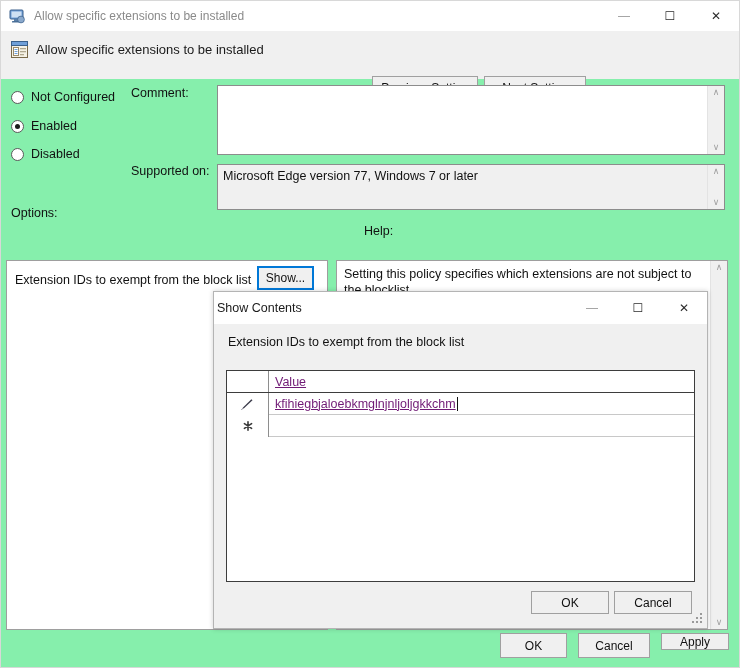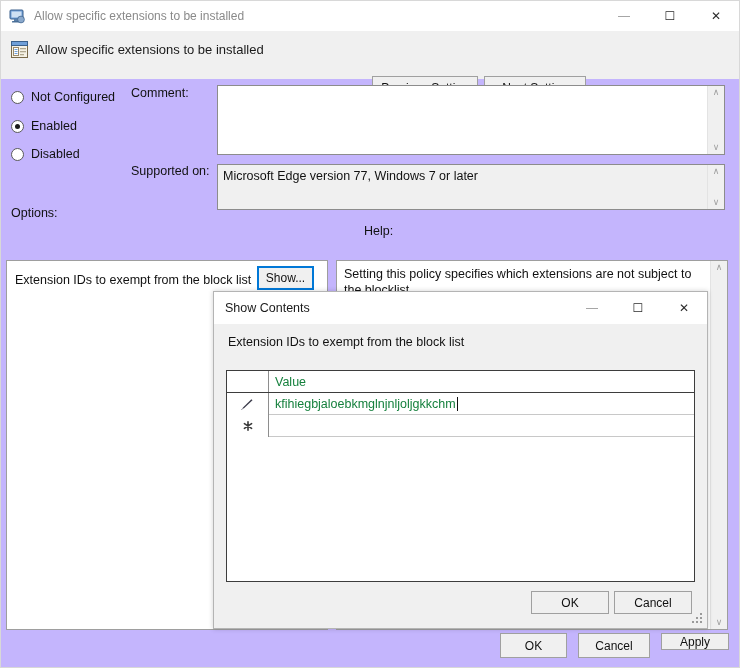--- a/index.html
+++ b/index.html
@@ -9,21 +9,21 @@
     overflow: hidden;
     background: #ffffff;
     font-family: "Liberation Sans", sans-serif;
     -webkit-font-smoothing: antialiased;
   }
 
   
   #policy-window {
     position: absolute; left: 0; top: 0;
     width: 740px; height: 668px;
-    background: #c4b5fd;
+    background: #86efac;
     border: 1px solid #d8d8d8;
   }
 
   
   .titlebar {
     position: absolute; left: 0; top: 0;
     width: 100%; height: 30px;
     background: #ffffff;
     display: flex; align-items: center;
   }
@@ -173,21 +173,21 @@
     border: 1px solid #b4b4b4;
     box-shadow: 0 0 5px rgba(0,0,0,.18);
   }
   #sc-titlebar {
     position: absolute; left: 0; top: 0;
     width: 100%; height: 32px;
     background: #ffffff;
     display: flex; align-items: center;
   }
   #sc-title {
-    margin-left: 11px;
+    margin-left: 3px;
     font-size: 12.5px; color: #1a1a1a; white-space: nowrap;
   }
   #sc-subtitle {
     position: absolute; left: 14px; top: 43px;
     font-size: 12.5px; color: #111; white-space: nowrap;
   }
 
   
   #sc-grid {
     position: absolute; left: 12px; top: 78px;
@@ -201,23 +201,24 @@
   .gc-sel {
     width: 42px; flex: none;
     border-right: 1px solid #8e8e8e;
     display: flex; align-items: center; justify-content: center;
     position: relative;
   }
   .gc-val {
     flex: 1 1 auto;
     display: flex; align-items: center;
     padding-left: 6px;
-    font-size: 12.5px; color: #15803d;
+    font-size: 12.5px; color: #701a75;
     border-bottom: 1px solid #c8c8c8;
     position: relative;
+    text-decoration: underline;
   }
   .grid-head .gc-val { border-bottom: none; }
   .grid-head .gc-sel { border-bottom: none; }
   .caret {
     display: inline-block; width: 1px; height: 14px;
     background: #111; margin-left: 1px;
     vertical-align: middle;
   }
 
   #btn-sc-ok     { position: absolute; left: 317px; top: 299px; width: 78px; height: 23px; }

